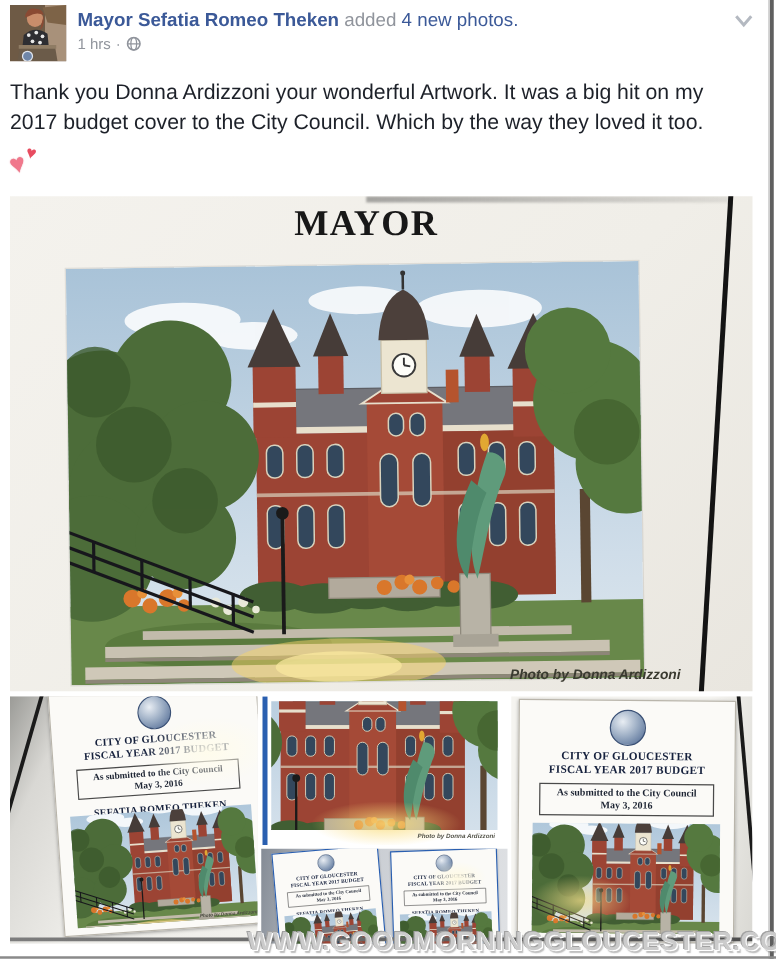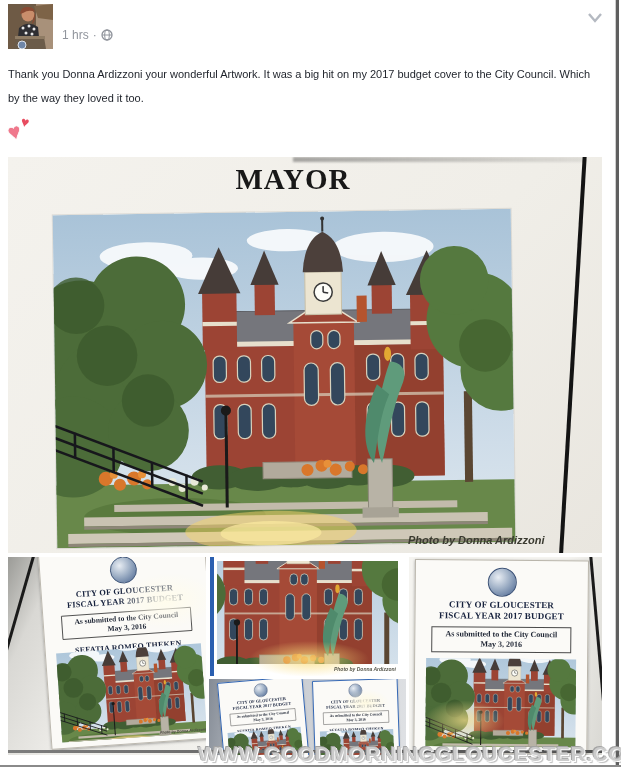--- a/index.html
+++ b/index.html
@@ -7,21 +7,21 @@
          font-family:"Liberation Sans","DejaVu Sans",sans-serif;}
   
   .avatar{position:absolute;left:8px;top:4px;width:45px;height:45px;overflow:hidden;background:#7d6a55;}
   .hline{position:absolute;left:62px;top:7px;font-size:15px;line-height:19px;color:#1d2129;width:520px;}
   .author{color:#3b5998;font-weight:bold;text-decoration:none;cursor:pointer;}
   .muted{color:#90949c;font-weight:normal;}
   .bluelink{color:#3b5998;font-weight:normal;cursor:pointer;}
   .subline{position:absolute;left:62px;top:28px;font-size:12px;color:#90949c;display:flex;align-items:center;gap:4px;}
   .chev{position:absolute;right:18px;top:10px;width:16px;height:12px;cursor:pointer;}
   
-  .msg{position:absolute;left:8px;top:62px;width:596px;font-size:11px;line-height:24px;color:#1d2129;}
+  .msg{position:absolute;left:8px;top:62px;width:596px;font-size:17px;line-height:24px;color:#1d2129;}
   .hearts{position:absolute;left:8px;top:114px;width:34px;height:30px;}
   .hearts .h1{position:absolute;left:0;top:6px;font-size:21px;color:#f0788c;transform:rotate(-14deg);
               text-shadow:0 0 1px #d94f63;}
   .hearts .h2{position:absolute;left:13px;top:0;font-size:14px;color:#e84c60;transform:rotate(12deg);}
   
   .mainphoto{position:absolute;left:8px;top:157px;width:594px;height:396px;overflow:hidden;cursor:pointer;
              background:linear-gradient(135deg,#f4f2ed 0%,#f0eee8 55%,#e9e6df 100%);}
   .topsmudge{position:absolute;left:285px;top:0;width:290px;height:5px;
              background:linear-gradient(to right,rgba(70,70,70,.45),rgba(90,90,90,.12));filter:blur(1px);}
   .mayor-title{position:absolute;left:0;top:6px;width:570px;text-align:center;
@@ -237,20 +237,25 @@
           <circle cx="21" cy="22" r="1.5"></circle>
           <circle cx="26" cy="25" r="1.5"></circle>
           <circle cx="18" cy="29" r="1.5"></circle>
           <circle cx="24" cy="30" r="1.5"></circle>
         </g>
       <polygon points="8,33 36,33 38,45 6,45" fill="#6b5b49"></polygon>
       <rect x="7" y="32" width="30" height="3" fill="#8f7c64"></rect>
       <circle cx="14" cy="41" r="4" fill="#6f86a8" stroke="#dfe4ec" stroke-width="1"></circle>
     </svg>
   </div>
+  <div class="hline">
+    <a class="author">Mayor Sefatia Romeo Theken</a>
+    <span class="muted">added</span>
+    <a class="bluelink">4 new photos.</a>
+  </div>
   <div class="subline">
     <a class="muted">1 hrs</a>
     <span class="muted">·</span>
     <svg width="12" height="12" viewBox="0 0 12 12">
       <circle cx="6" cy="6" r="5" fill="none" stroke="#90949c" stroke-width="1.3"></circle>
       <ellipse cx="6" cy="6" rx="2.3" ry="5" fill="none" stroke="#90949c" stroke-width="1"></ellipse>
       <line x1="1" y1="6" x2="11" y2="6" stroke="#90949c" stroke-width="1"></line>
     </svg>
   </div>
   <div class="chev">

